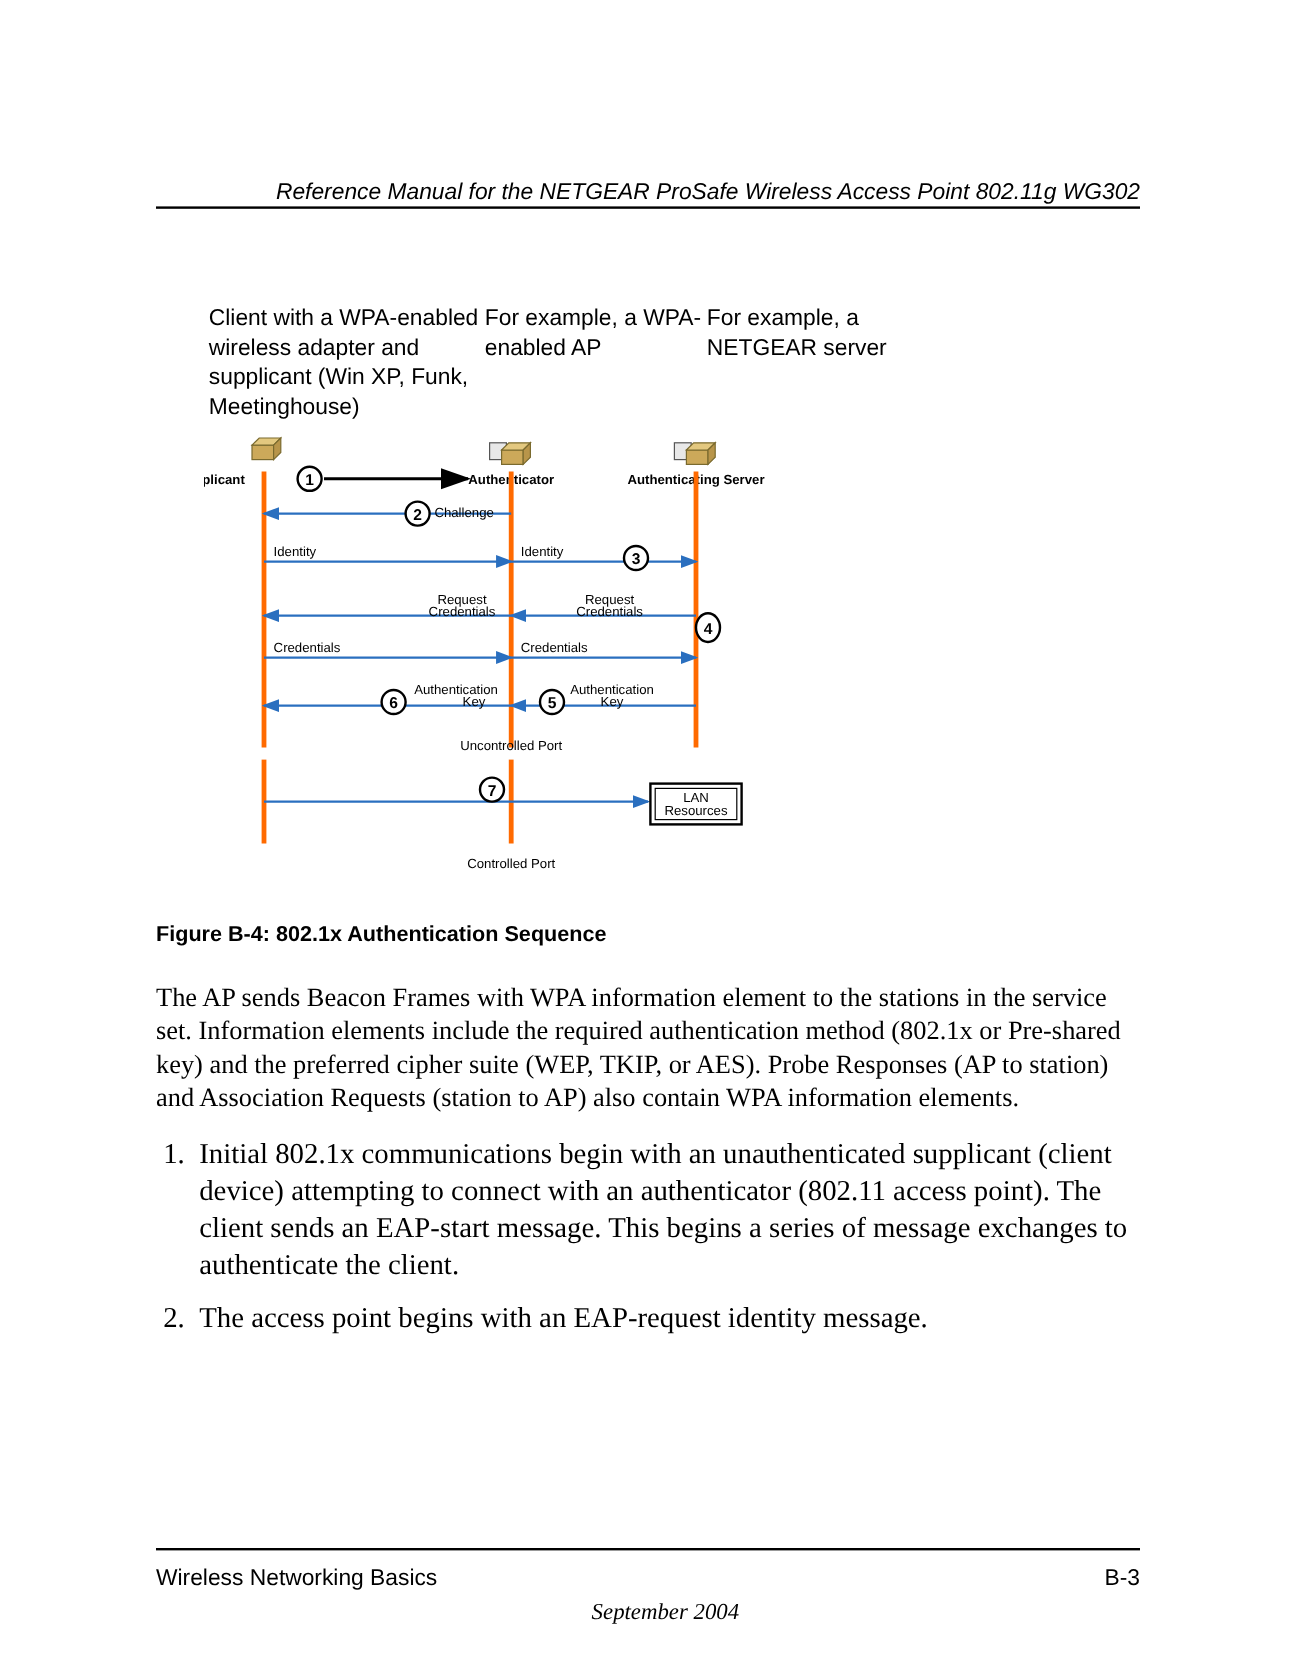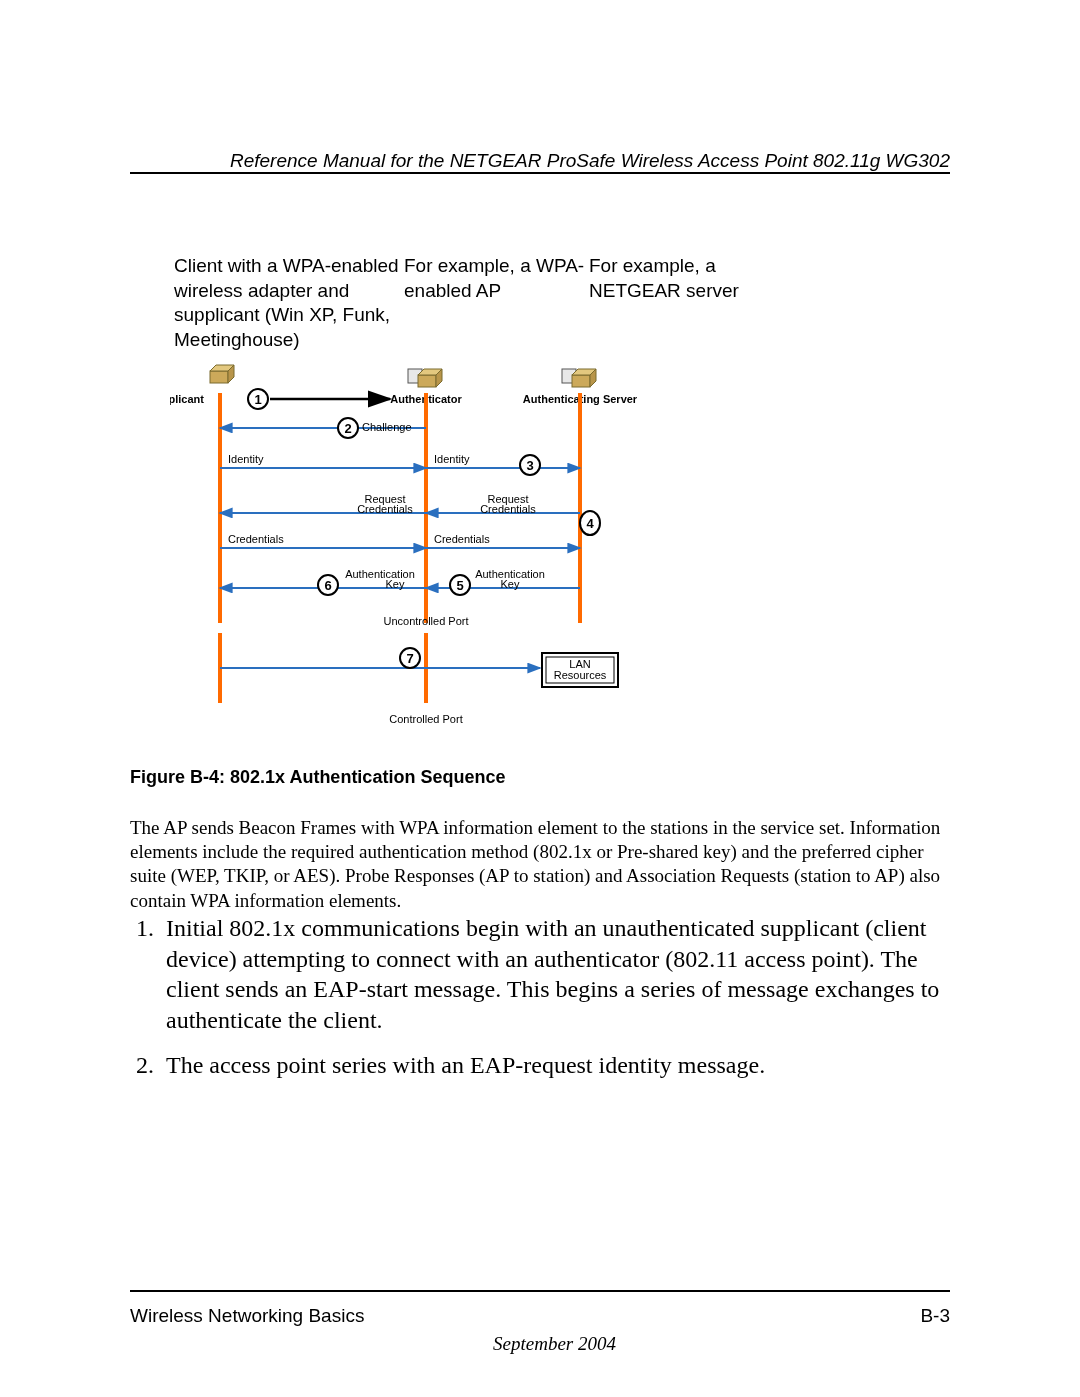--- a/index.html
+++ b/index.html
@@ -47,22 +47,23 @@
     height: 380px;
   }
   .caption {
     font-family: Arial, Helvetica, sans-serif;
     font-weight: bold;
     font-size: 18px;
     margin-top: 20px;
     margin-bottom: 28px;
   }
   .body-para {
-    font-size: 19px;
+    font-size: 22px;
     line-height: 1.28;
+    margin-bottom: 18px;
   }
   ol.body-list {
     font-size: 24px;
     line-height: 1.28;
     padding-left: 30px;
     margin: 0;
   }
   ol.body-list li {
     margin-bottom: 14px;
     padding-left: 6px;
@@ -206,21 +207,21 @@
       <text x="256" y="360" text-anchor="middle" class="svglabel small">Controlled Port</text>
     </svg>
   </div>
 
   <div class="caption">Figure B-4:  802.1x Authentication Sequence</div>
 
   <div class="body-para">The AP sends Beacon Frames with WPA information element to the stations in the service set. Information elements include the required authentication method (802.1x or Pre-shared key) and the preferred cipher suite (WEP, TKIP, or AES). Probe Responses (AP to station) and Association Requests (station to AP) also contain WPA information elements.</div>
 
   <ol class="body-list">
     <li>Initial 802.1x communications begin with an unauthenticated supplicant (client device) attempting to connect with an authenticator (802.11 access point). The client sends an EAP-start message. This begins a series of message exchanges to authenticate the client.</li>
-    <li>The access point series with an EAP-request identity message.</li>
+    <li>The access point begins with an EAP-request identity message.</li>
   </ol>
 
   <div class="footer-line"></div>
   <div class="footer-row">
     <span>Wireless Networking Basics</span>
     <span>B-3</span>
   </div>
   <div class="footer-date">September 2004</div>
 
 </div>

